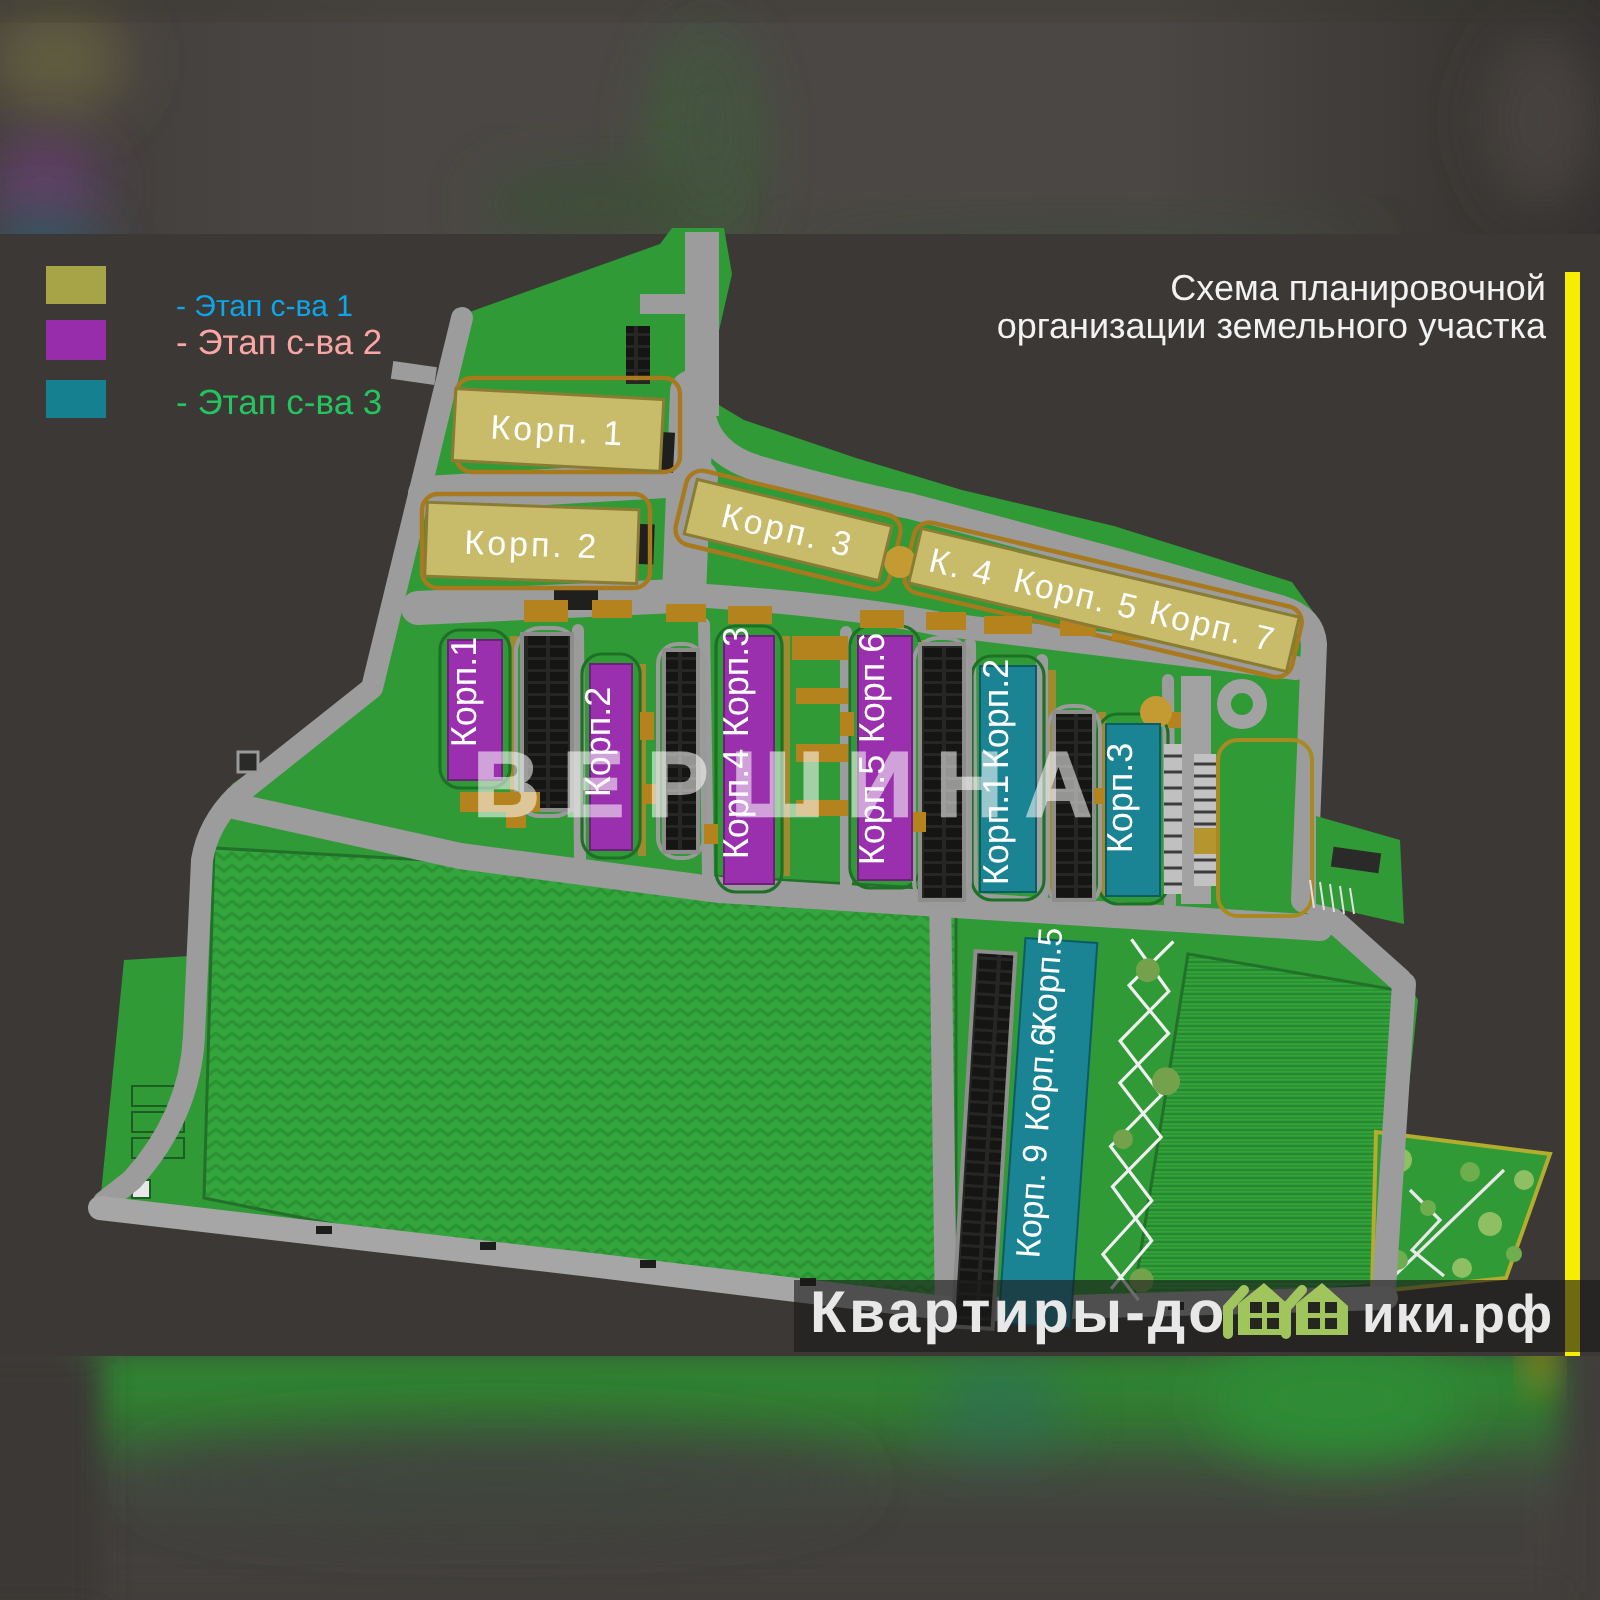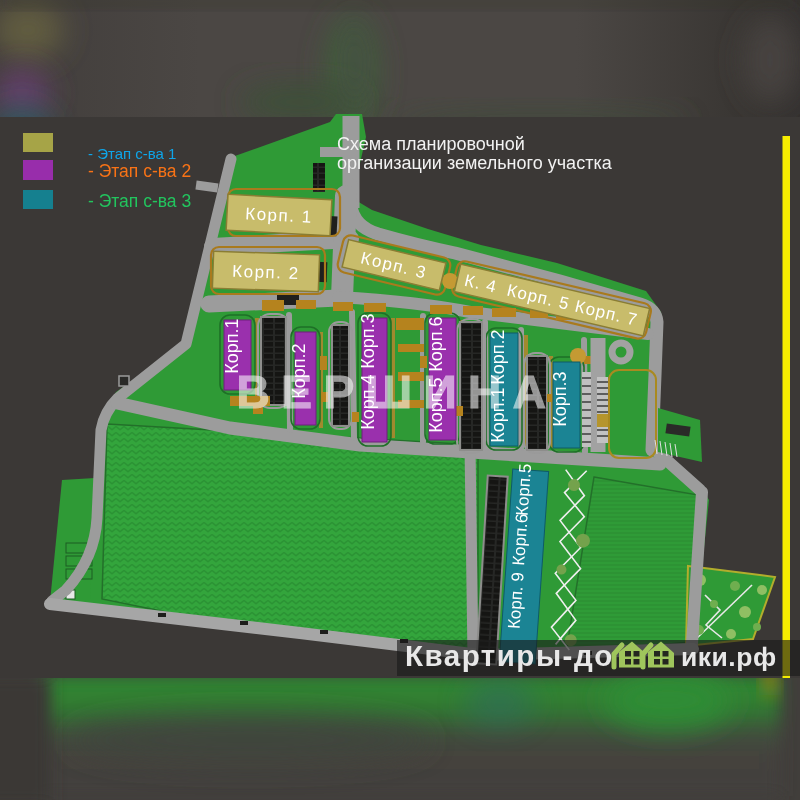--- a/index.html
+++ b/index.html
@@ -339,17 +339,17 @@
 <text x="681" y="666" font-size="26.5" font-weight="bold" fill="#e8e8e8" letter-spacing="0.5">ики.рф</text>
 </svg>
 
 <div class="abs" style="left:23px;top:133px;width:30px;height:19px;background:#a6a447"></div>
 
 <div class="abs" style="left:23px;top:160px;width:30px;height:20px;background:#982dab"></div>
 
 <div class="abs" style="left:23px;top:190px;width:30px;height:19px;background:#15808f"></div>
 
 <div class="abs" style="left:88px;top:132px;font-size:15px;color:#0ea5e9;margin-top:13px;">- Этап с-ва 1</div>
-<div class="abs" style="left:88px;top:160.5px;font-size:17.5px;color:#f97316;">- Этап с-ва 2</div>
+<div class="abs" style="left:88px;top:160.5px;font-size:17.5px;color:#fca5a5;">- Этап с-ва 2</div>
 <div class="abs" style="left:88px;top:191px;font-size:17.5px;color:#22c55e;">- Этап с-ва 3</div>
 
-<div class="abs" style="right:43px;top:135px;width:420px;font-size:18px;line-height:18.6px;color:#f2f2f2;">Схема планировочной<br>организации земельного участка</div>
+<div class="abs" style="right:27px;top:135px;width:420px;text-align:right;font-size:18px;line-height:18.6px;color:#f2f2f2;">Схема планировочной<br>организации земельного участка</div>
 </div>
 
 </body></html>

